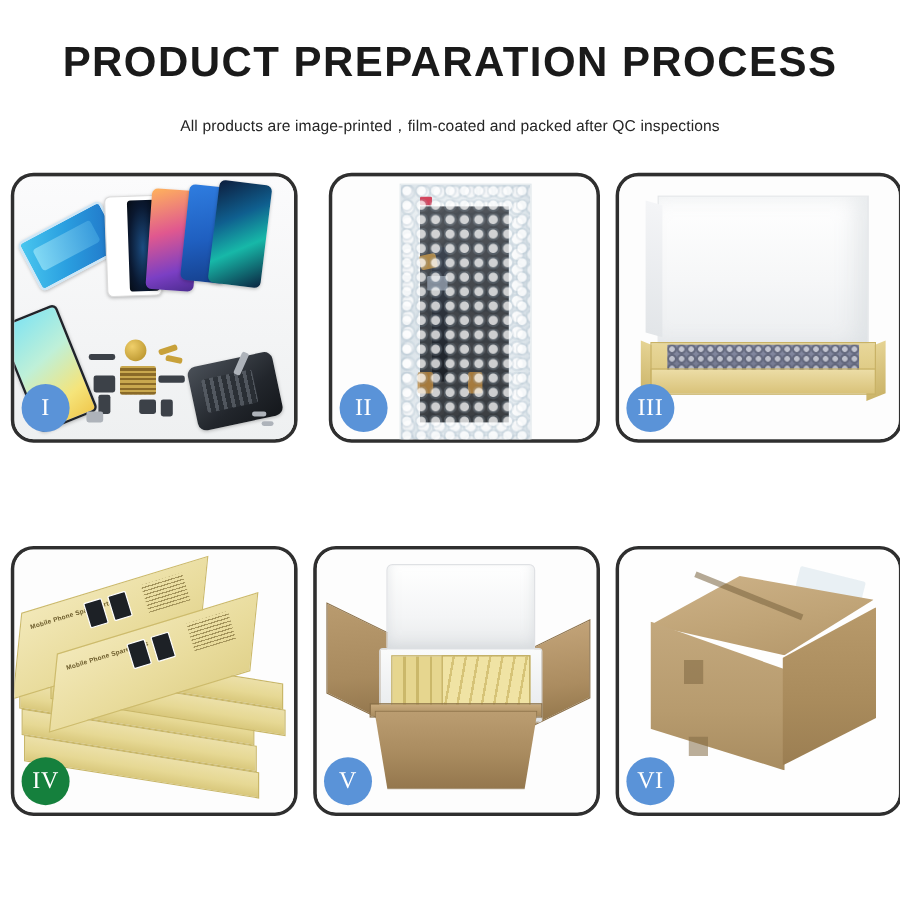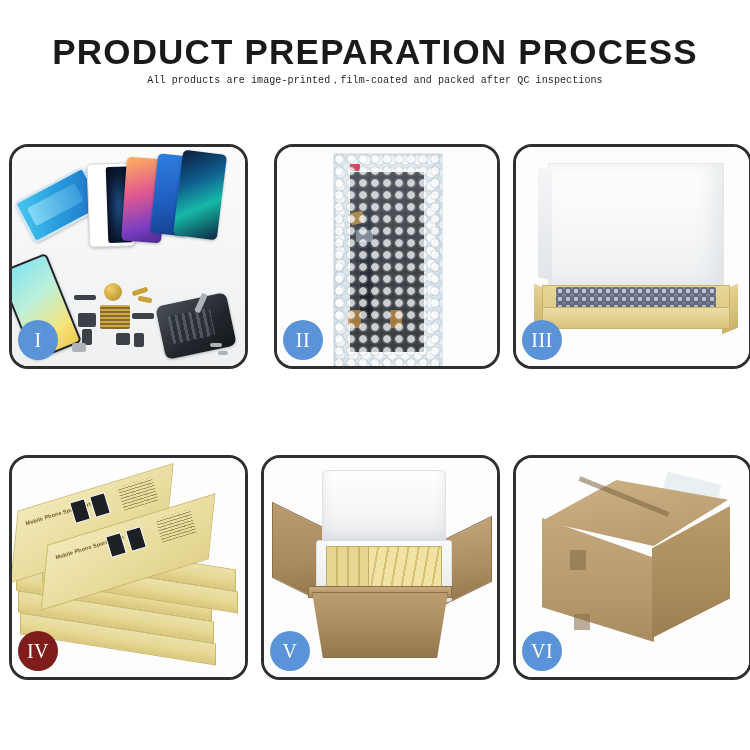--- a/index.html
+++ b/index.html
@@ -23,23 +23,23 @@
     font-family: "Liberation Sans", sans-serif;
     font-size: 35px;
     font-weight: 700;
     letter-spacing: 1.2px;
     color: #1a1a1a;
     line-height: 1.05;
     white-space: nowrap;
   }
 
   .page-subtitle {
-    margin-top: 2px;
-    font-family: Liberation Mono, monospace;
-    font-size: 10px;
+    margin-top: 25px;
+    font-family: Liberation Sans, sans-serif;
+    font-size: 13px;
     font-weight: 400;
     color: #262626;
     letter-spacing: 0.1px;
     white-space: nowrap;
   }
 
   
   .steps-grid {
     position: absolute;
     left: 9px;
@@ -446,21 +446,21 @@
           <div class="sbox-thumb" style="left:80px;top:36px;width:16px;height:22px;transform:rotate(-17deg);"></div>
           <div class="sbox-lines" style="left:108px;top:24px;width:36px;height:24px;"></div>
 
           <div class="sbox-top" style="left:32px;top:62px;width:168px;height:64px;transform:skewY(-17deg) skewX(-6deg);"></div>
           <div class="sbox-label" style="left:42px;top:86px;">Mobile Phone Spare Parts</div>
           <div class="sbox-thumb" style="left:96px;top:76px;width:16px;height:22px;transform:rotate(-17deg);"></div>
           <div class="sbox-thumb" style="left:116px;top:70px;width:16px;height:22px;transform:rotate(-17deg);"></div>
           <div class="sbox-lines" style="left:146px;top:56px;width:36px;height:24px;"></div>
         </div>
       </div>
-      <div class="step-badge" style="background: #7f1d1d; color: rgb(255, 255, 255);">IV</div>
+      <div class="step-badge" style="background: #15803d; color: rgb(255, 255, 255);">IV</div>
     </div>
 
     <div class="step-panel" style="border-color: rgb(47, 47, 47); background: rgb(247, 248, 248);">
       <div class="panel-photo">
         <div class="scene5">
           <div class="c5-flapL"></div>
           <div class="c5-flapR"></div>
           <div class="c5-foam-lid"></div>
           <div class="c5-foam-body"></div>
           <div class="c5-inner-yellow"></div>

